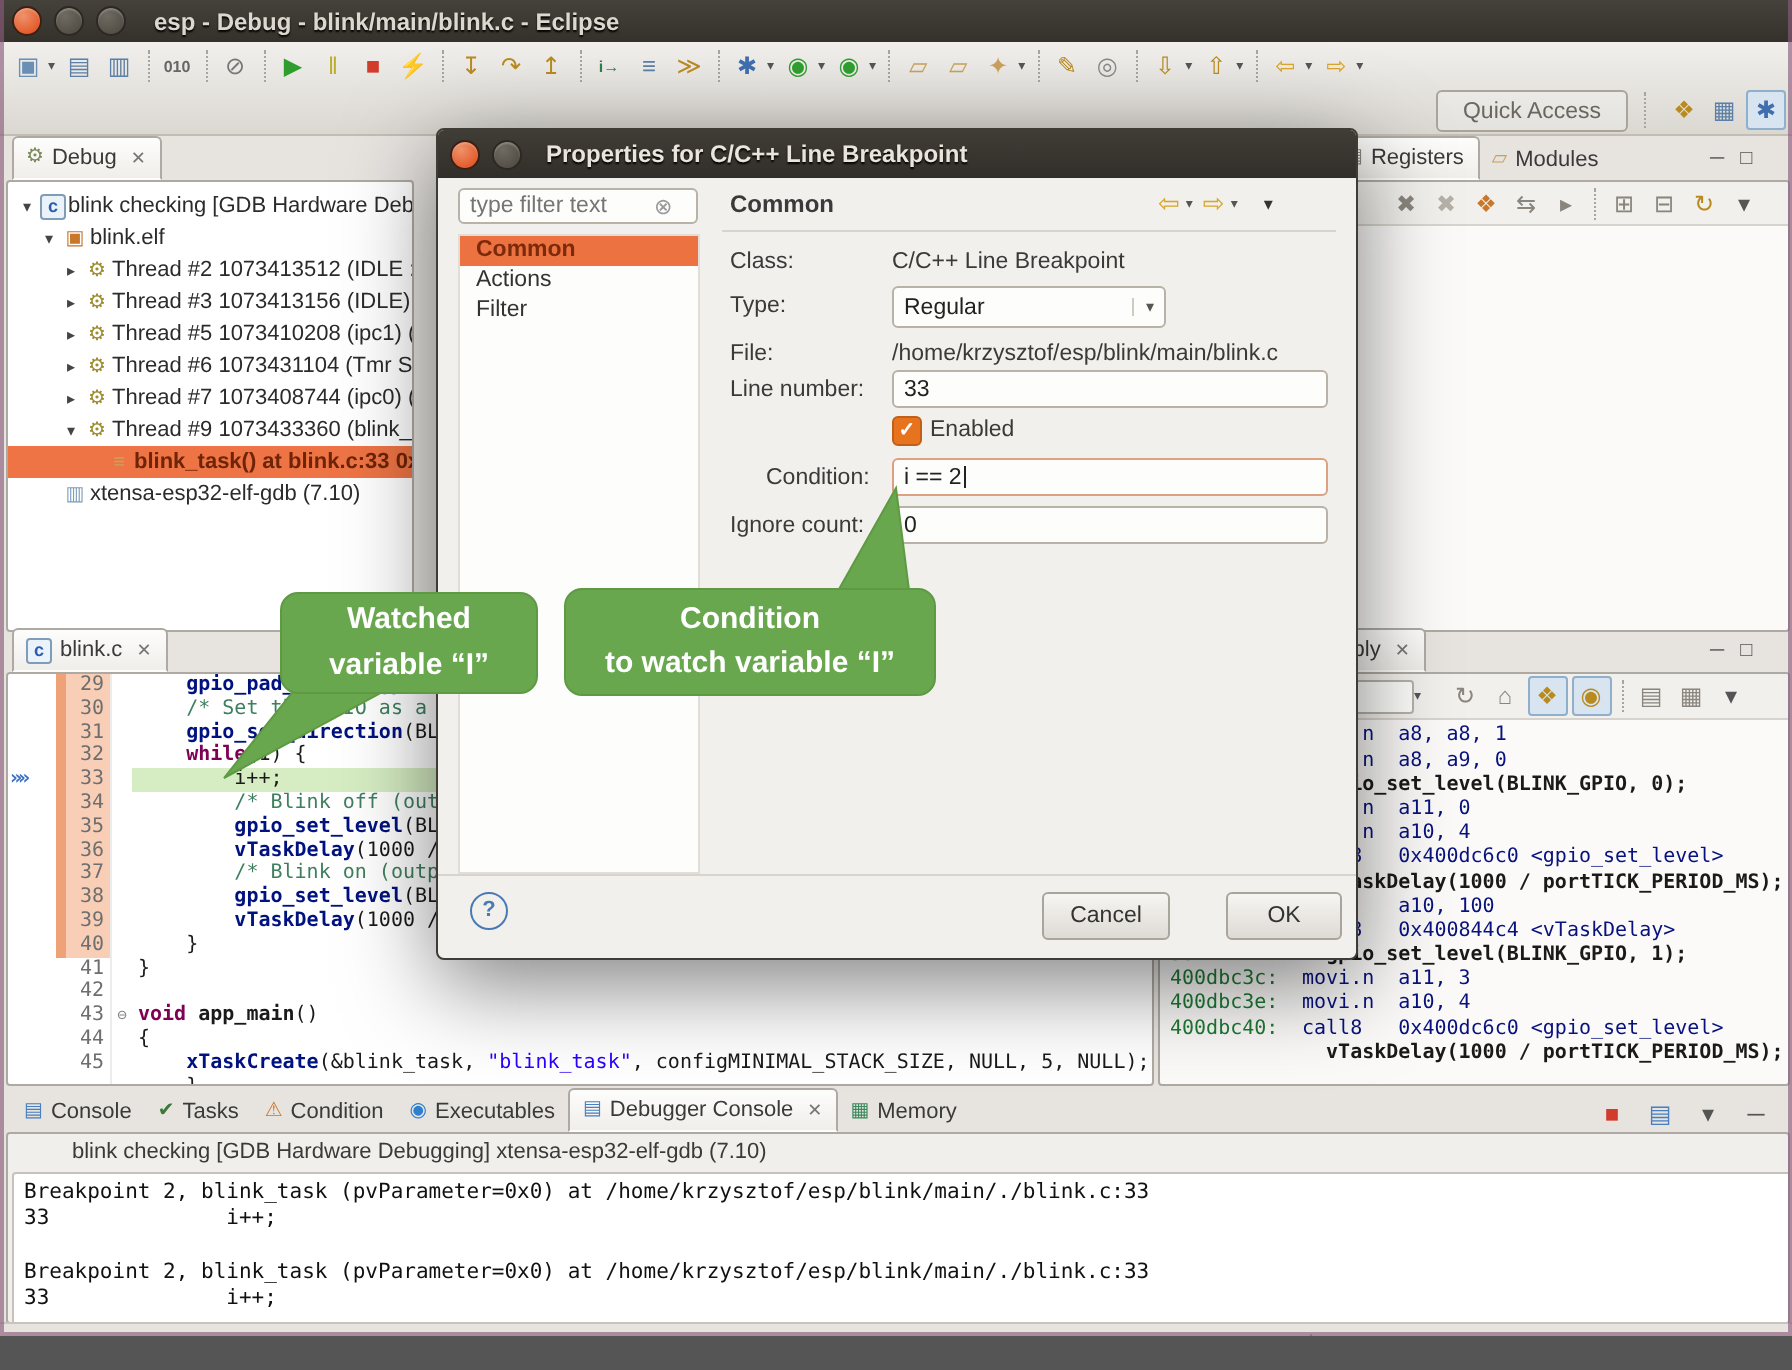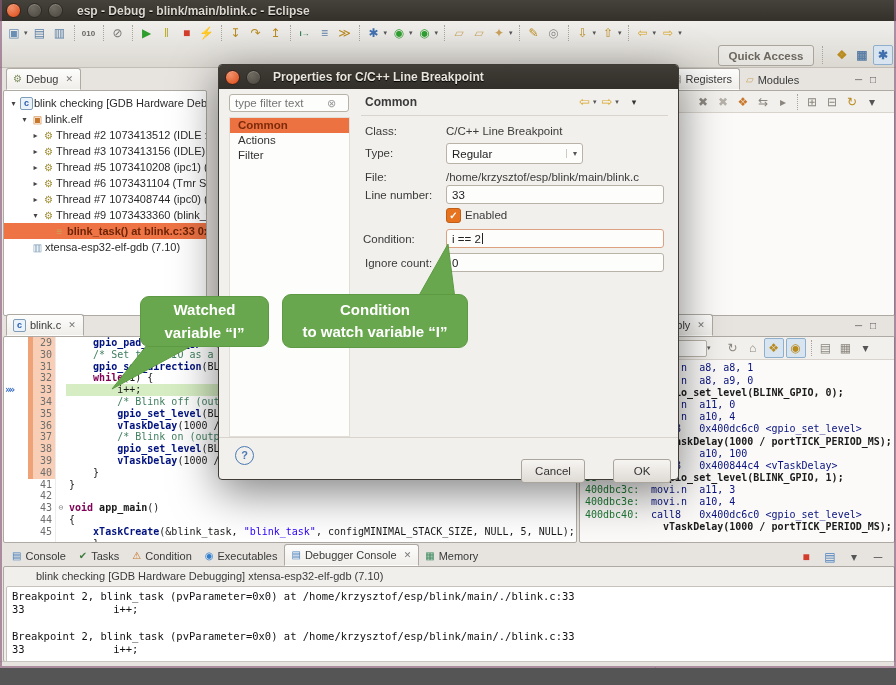--- a/index.html
+++ b/index.html
@@ -15,21 +15,21 @@
   #window-title{color:#dcd8d0;font-size:12px;font-weight:bold;margin-left:14px;text-shadow:0 1px 1px #000;}
 
   
   #toolbar{position:absolute;left:0;top:21px;width:896px;height:46px;background:linear-gradient(#f1efec,#dbd8d2);border-bottom:1px solid #c2beb6;}
   #toolbar-icons{display:flex;align-items:center;height:24px;padding-left:4px;}
   .tbi{display:inline-flex;align-items:center;justify-content:center;width:18px;height:18px;font-size:12px;margin:0 1px;cursor:default;}
   .tbi.txt{font-size:8px;font-weight:bold;letter-spacing:0;}
   .tbi.pressed{background:#d8e4ef;border:1px solid #8fb0cc;border-radius:2px;}
   .dd{font-size:7px;color:#555;margin:0 2px 0 0;}
   .tsep{border-left:1px dotted #a9a49c;height:16px;margin:0 4px;}
-  #toolbar-row2{position:relative;height:21px;font-weight:bold;}
+  #toolbar-row2{position:relative;height:21px;}
   #quick-access{position:absolute;left:718px;top:0px;width:94px;height:19px;border:1px solid #a9a49c;border-radius:3px;
     color:#6b675f;font-size:11.5px;display:flex;align-items:center;justify-content:center;background:rgba(255,255,255,.25);}
   #persp-sep{position:absolute;left:822px;top:1px;height:18px;border-left:1px dotted #a9a49c;}
   #persp-icons{position:absolute;left:832px;top:0;display:flex;align-items:center;height:20px;}
 
   
   .vtabrow{position:absolute;display:flex;align-items:flex-end;height:20px;}
   .vtab{display:flex;align-items:center;gap:4px;padding:2px 7px 2px 6px;font-size:11px;color:#3a3a3a;height:16px;white-space:nowrap;}
   .vtab.active{background:linear-gradient(#fdfdfc,#f0eeea);border:1px solid #aeaaa3;border-bottom:1px solid #fdfdfc;border-radius:3px 3px 0 0;}
   .vtab .tclose{color:#777;font-size:9px;margin-left:3px;}
@@ -79,21 +79,21 @@
   #dialog{position:absolute;left:218px;top:64px;width:459px;height:414px;background:#f2f0ec;border:1px solid #3f3c36;border-radius:4px;
           box-shadow:0 12px 45px rgba(0,0,0,.5);z-index:50;}
   #dlg-titlebar{position:absolute;left:0;top:0;width:100%;height:24px;background:linear-gradient(#403d37,#322f2a);border-radius:3px 3px 0 0;display:flex;align-items:center;}
   #dlg-title{color:#e9e5dd;font-size:12px;font-weight:bold;margin-left:12px;text-shadow:0 1px 1px #000;}
   .din{position:absolute;background:#fdfdfc;border:1px solid #b8b2a7;border-radius:3px;font-size:11.5px;color:#222;display:flex;align-items:center;padding:0 5px;}
   .dlabel{position:absolute;font-size:11.5px;color:#3a3a3a;}
   .dvalue{position:absolute;font-size:11.5px;color:#3a3a3a;}
   .dnav-item{height:15px;line-height:15px;padding-left:8px;font-size:11.5px;color:#333;}
   .dnav-item.sel{background:#ec7242;color:#7c2a0a;font-weight:bold;}
   .dbtn{position:absolute;height:22px;background:linear-gradient(#f7f5f2,#dedad4);border:1px solid #a9a49c;border-radius:3px;
-        font-size:11.5px;color:#333;display:flex;align-items:center;justify-content:center;margin-top:13px;}
+        font-size:11.5px;color:#333;display:flex;align-items:center;justify-content:center;}
   .caret{display:inline-block;width:1px;height:11px;background:#222;margin-left:1px;}
 
   
   .callout{position:absolute;background:#69a74e;border:1px solid #5d9a43;border-radius:9px;color:#fff;z-index:61;
            display:flex;flex-direction:column;align-items:center;justify-content:center;font-size:15px;font-weight:600;line-height:1.5;}
   #tails{position:absolute;inset:0;z-index:60;pointer-events:none;}
 
   
   #statusbar{position:absolute;left:0;top:661px;width:896px;height:22px;background:#e7e4e0;border-top:1px solid #c9c5be;color:#999;}
 </style>
@@ -427,21 +427,21 @@
     <div class="dvalue" style="left:227px;top:106px;">/home/krzysztof/esp/blink/main/blink.c</div>
 
     <div class="dlabel" style="left:146px;top:124px;">Line number:</div>
     <div class="din" style="left:227px;top:120px;width:206px;height:17px;">
       <span>33</span>
     </div>
 
     <div style="position:absolute;left:227px;top:143px;width:13px;height:13px;background:#e8731f;border:1px solid #c05f17;border-radius:3px;color:#fff;font-size:10px;font-weight:bold;text-align:center;line-height:13px;">✓</div>
     <div class="dlabel" style="left:246px;top:144px;">Enabled</div>
 
-    <div class="dlabel" style="left:144px;top:168px;">Condition:</div>
+    <div class="dlabel" style="left:164px;top:168px;">Condition:</div>
     <div class="din" style="left:227px;top:164px;width:206px;height:17px;border-color:#dca181;">
       <span>i == 2</span>
         <span class="caret"></span>
     </div>
 
     <div class="dlabel" style="left:146px;top:192px;">Ignore count:</div>
     <div class="din" style="left:227px;top:188px;width:206px;height:17px;">
       <span>0</span>
     </div>
 

